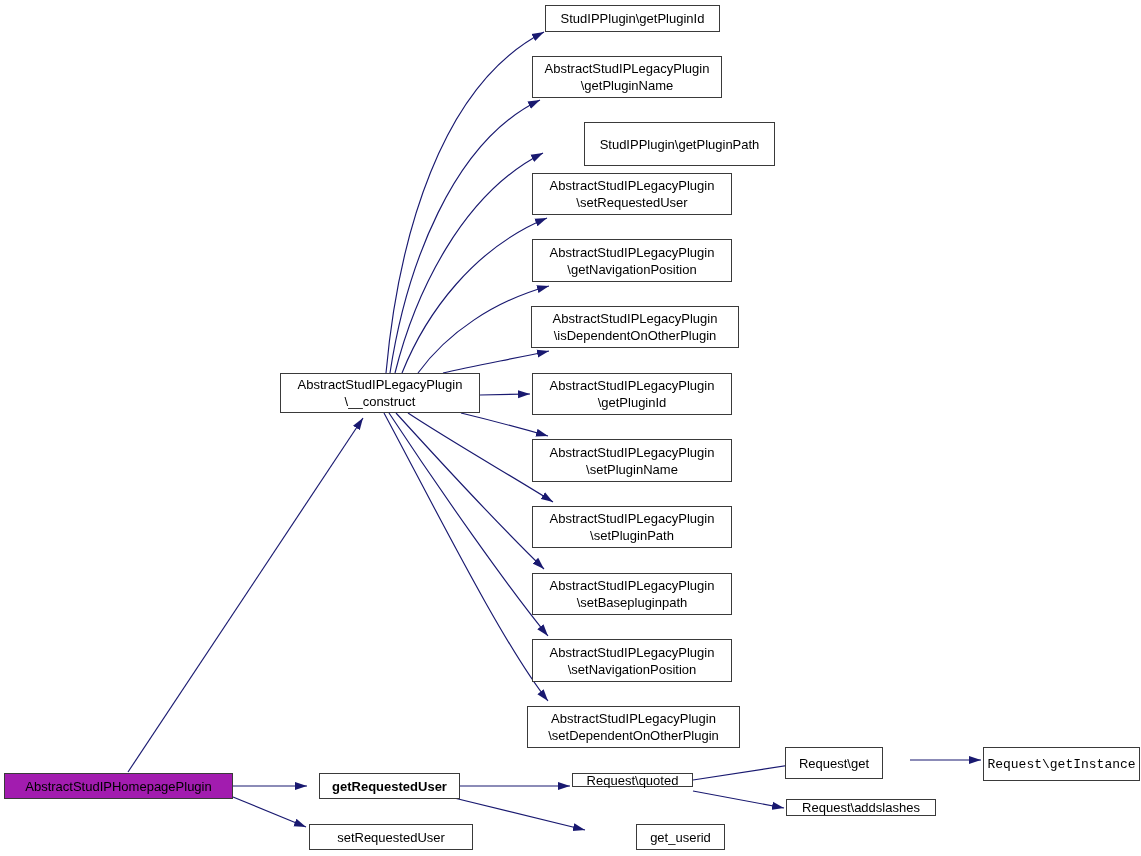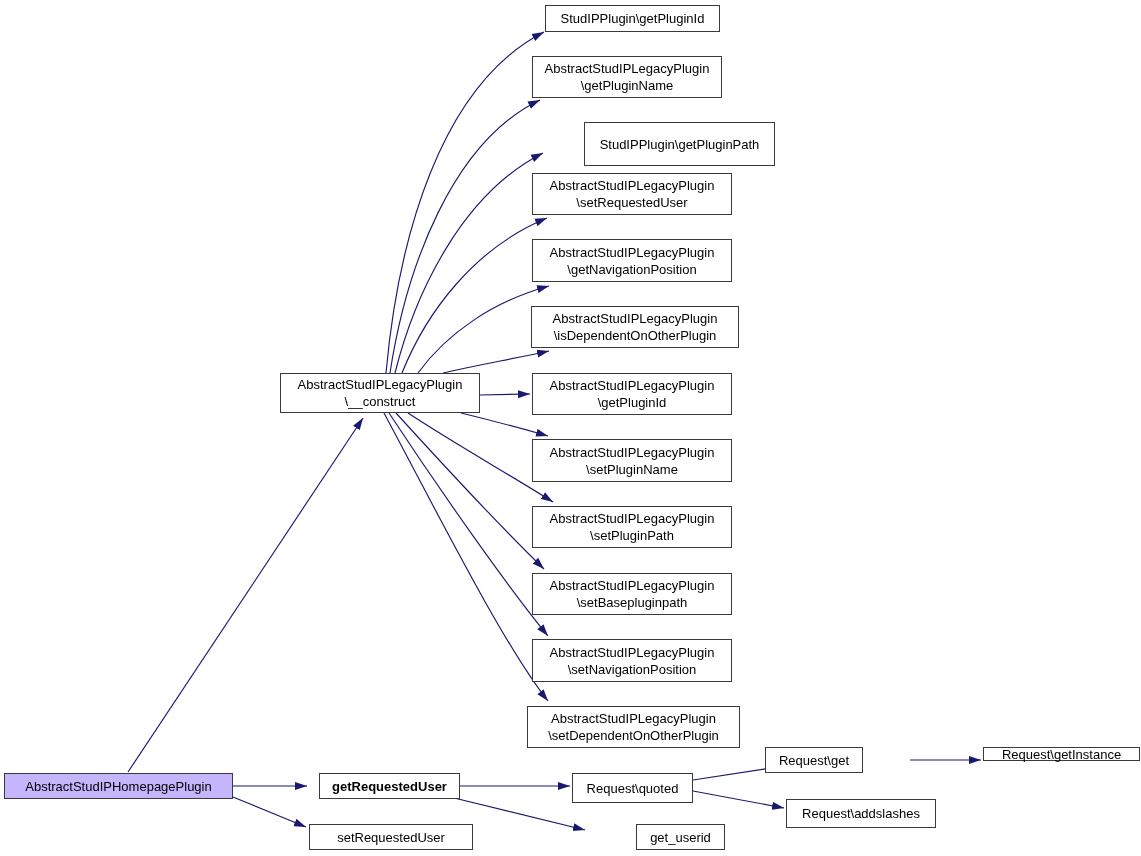--- a/index.html
+++ b/index.html
@@ -30,21 +30,21 @@
     flex-direction: column;
     align-items: center;
     justify-content: center;
     text-align: left;
     font-size: 13px;
     line-height: 17px;
     white-space: nowrap;
     cursor: pointer;
     z-index: 2;
   }
-  .node.highlight { background: #c4b5fd; }
+  .node.highlight { background: #a21caf; }
   .node span { display: block; }
 </style>
 </head>
 <body>
 
 <div id="stage">
   <svg id="edge-layer" viewBox="0 0 1141 856" width="1141" height="856">
     <defs>
       <marker id="arrowhead" markerUnits="userSpaceOnUse" markerWidth="13" markerHeight="9" refX="12" refY="4.5" orient="auto">
         <path d="M0,0.5 L12,4.5 L0,8.5 z" fill="#191970"></path>
@@ -126,29 +126,29 @@
       <div class="node" style="left: 527px; top: 706px; width: 213px; height: 42px;">
         <span>AbstractStudIPLegacyPlugin</span>
         <span>\setDependentOnOtherPlugin</span>
       </div>
       <div class="node" style="left: 319px; top: 773px; width: 141px; height: 26px; font-weight: bold;">
         <span>getRequestedUser</span>
       </div>
       <div class="node" style="left: 309px; top: 824px; width: 164px; height: 26px;">
         <span>setRequestedUser</span>
       </div>
-      <div class="node" style="left: 572px; top: 773px; width: 121px; height: 30px;">
+      <div class="node" style="left: 572px; top: 773px; width: 121px; height: 14px;">
         <span>Request\quoted</span>
       </div>
       <div class="node" style="left: 588px; top: 824px; width: 89px; height: 26px; margin-left: 48px;">
         <span>get_userid</span>
       </div>
-      <div class="node" style="left: 765px; top: 747px; width: 98px; height: 26px;">
+      <div class="node" style="left: 785px; top: 747px; width: 98px; height: 32px;">
         <span>Request\get</span>
       </div>
-      <div class="node" style="left: 786px; top: 799px; width: 150px; height: 29px;">
+      <div class="node" style="left: 786px; top: 799px; width: 150px; height: 17px;">
         <span>Request\addslashes</span>
       </div>
-      <div class="node" style="left: 983px; top: 747px; width: 157px; height: 14px;">
+      <div class="node" style="left: 983px; top: 747px; width: 157px; height: 34px; font-family: Liberation Mono, monospace;">
         <span>Request\getInstance</span>
       </div>
     </div>
 </div>
 
 </body></html>

